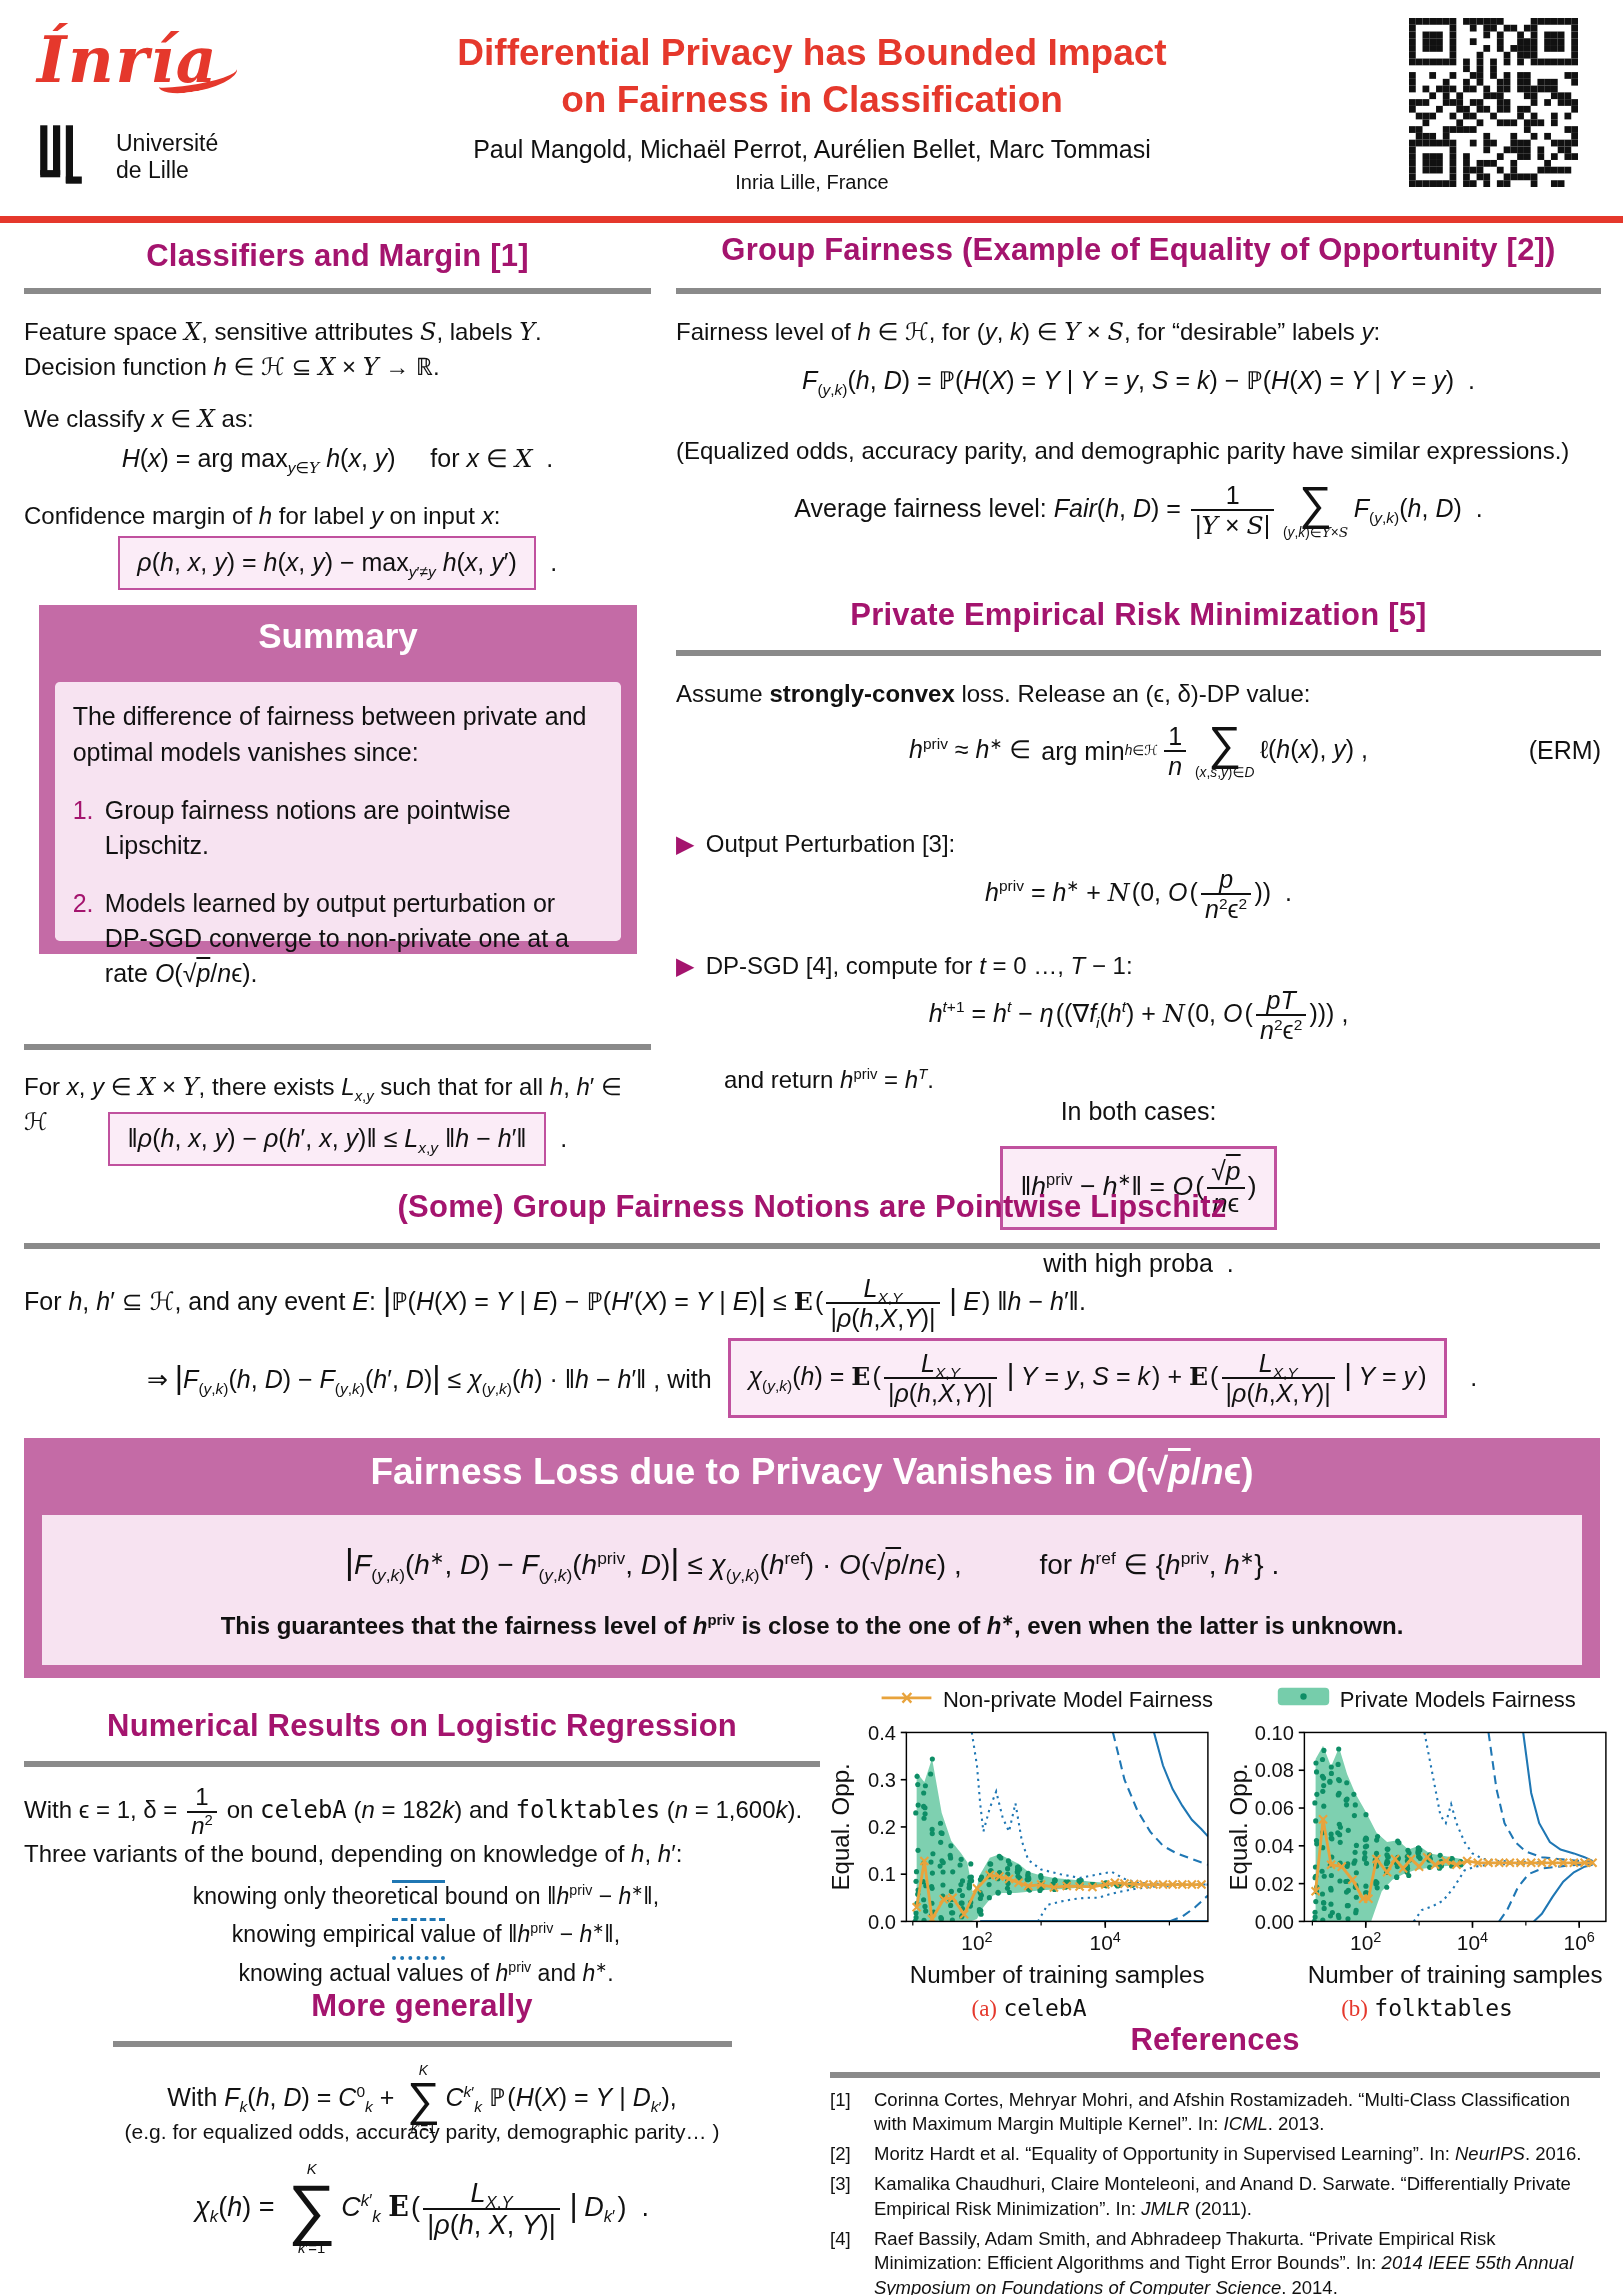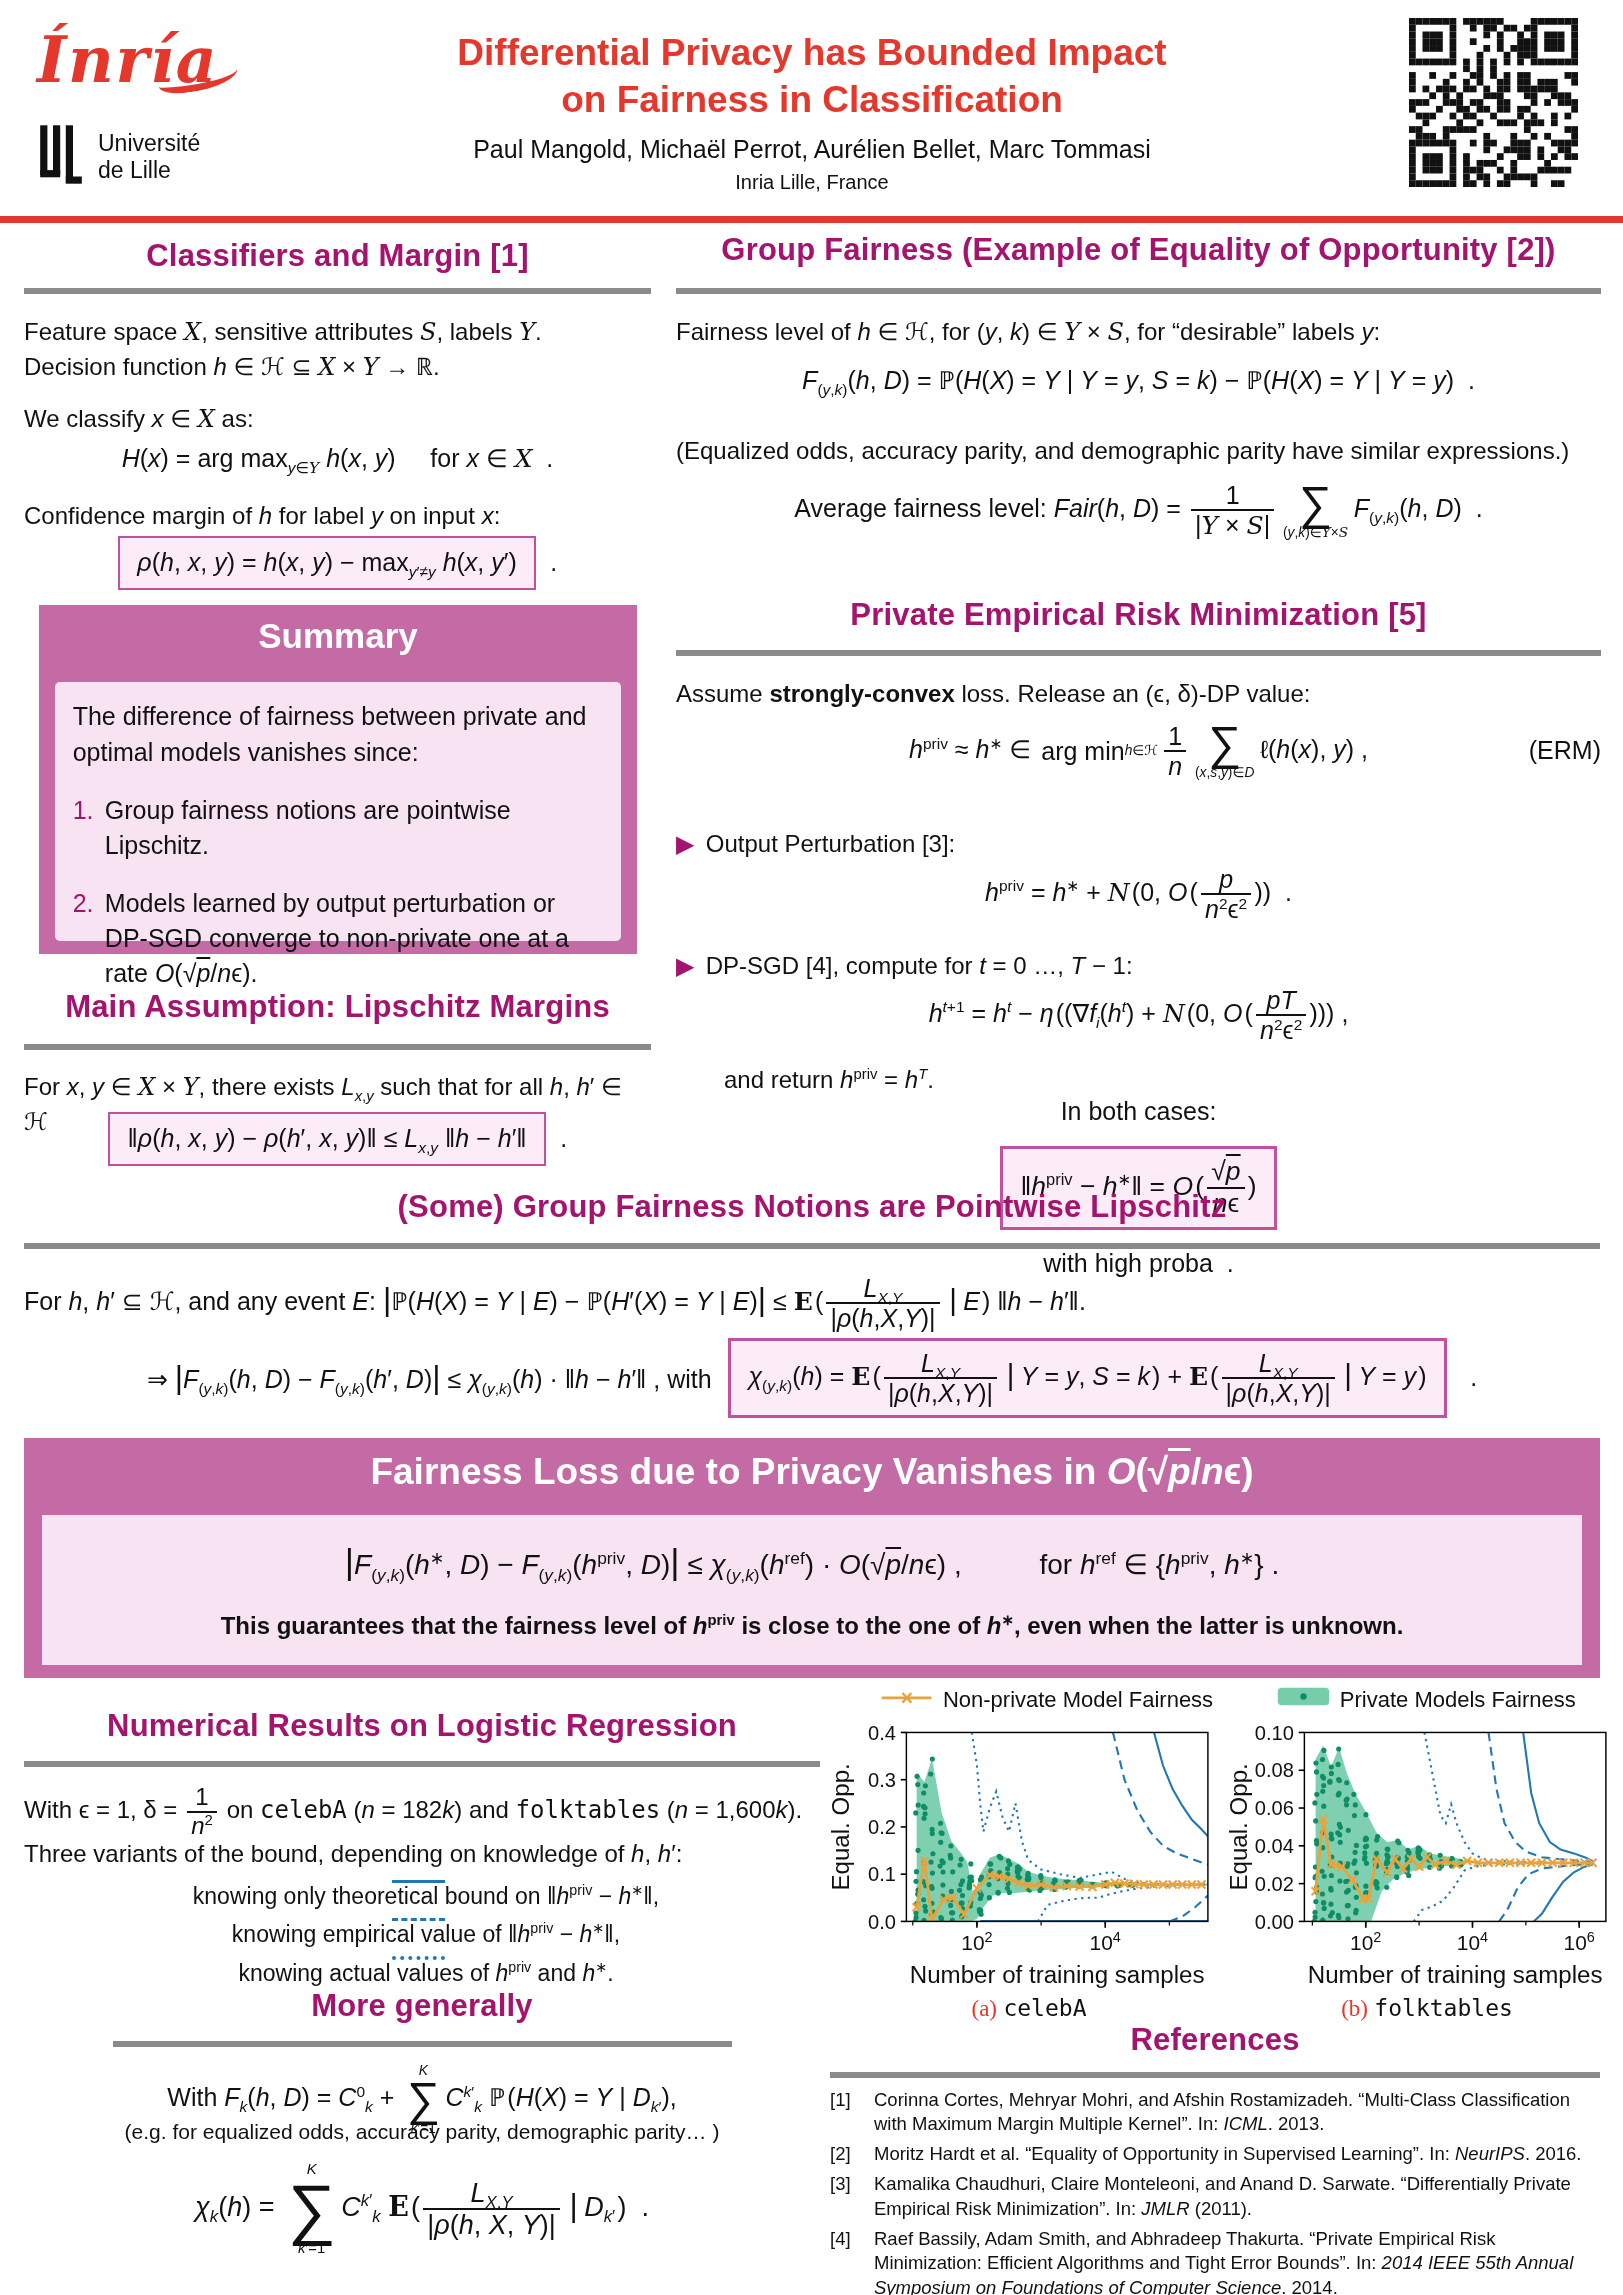--- a/index.html
+++ b/index.html
@@ -55,21 +55,21 @@
   .ermrow{position:relative;}
   .ermtag{position:absolute;right:0;top:50%;transform:translateY(-50%);}
   .ibrow{display:flex;align-items:center;justify-content:flex-start;gap:17.7px;flex-direction:column;}
 </style>
 </head>
 <body>
 
 <div id="poster">
 
   <div class="abs inria" style="left:37px;top:22.5px;">Ínría</div>
-  <div class="abs" style="left:37px;top:122px;display:flex;align-items:center;gap:13px;">
+  <div class="abs" style="left:37px;top:122px;display:flex;align-items:center;gap:31px;">
     <svg width="48" height="69" viewBox="0 0 60 86">
       <rect x="4" y="4" width="9" height="62" fill="#111"></rect>
       <rect x="20" y="4" width="9" height="62" fill="#111"></rect>
       <rect x="4" y="60" width="25" height="9" fill="#111"></rect>
       <rect x="36" y="4" width="9" height="72" fill="#111"></rect>
       <rect x="36" y="68" width="20" height="9" fill="#111"></rect>
     </svg>
     <div style="font-size:23px;line-height:1.15;">
       <div>Université</div>
       <div>de Lille</div>
@@ -413,21 +413,20 @@
         <span class="num">1.</span>
         <span>Group fairness notions are pointwise Lipschitz.</span>
       </div>
       <div class="sumitem">
         <span class="num">2.</span>
         <span>Models learned by output perturbation or DP-SGD converge to non-private one at a rate <i>O</i>(√<span class="ol"><i>p</i></span>/<i>n</i>ϵ).</span>
       </div>
     </div>
   </div>
 
-  <div class="abs h1" style="left:24px;top:989px;width:627px;">Main Assumption: Lipschitz Margins</div>
   <div class="rule" style="left:24px;top:1044px;width:627px;"></div>
   <div class="abs ctr" style="left:24px;top:1112px;width:627px;">
     <span class="mathbox fm">‖<i>ρ</i>(<i>h</i>, <i>x</i>, <i>y</i>) − <i>ρ</i>(<i>h</i>′, <i>x</i>, <i>y</i>)‖ ≤ <i>L</i><sub><i>x</i>,<i>y</i></sub> ‖<i>h</i> − <i>h</i>′‖</span><span class="fm">&nbsp;&nbsp;.</span>
   </div>
   <div class="abs txt" style="left:24px;top:1070px;width:627px;">For <i>x</i>, <i>y</i> ∈ <span class="cal">X</span> × <span class="cal">Y</span>, there exists <i>L</i><sub><i>x</i>,<i>y</i></sub> such that for all <i>h</i>, <i>h</i>′ ∈ ℋ</div>
 
   <div class="abs h1" style="left:676px;top:232px;width:925px;">Group Fairness (Example of Equality of Opportunity [2])</div>
   <div class="rule" style="left:676px;top:288px;width:925px;"></div>
   <div class="abs txt" style="left:676px;top:315px;width:925px;">Fairness level of <i>h</i> ∈ ℋ, for (<i>y</i>, <i>k</i>) ∈ <span class="cal">Y</span> × <span class="cal">S</span>, for “desirable” labels <i>y</i>:</div>
   <div class="abs fm ctr" style="left:676px;top:364px;width:925px;"><i>F</i><sub>(<i>y</i>,<i>k</i>)</sub>(<i>h</i>, <i>D</i>) = ℙ(<i>H</i>(<i>X</i>) = <i>Y</i> | <i>Y</i> = <i>y</i>, <i>S</i> = <i>k</i>) − ℙ(<i>H</i>(<i>X</i>) = <i>Y</i> | <i>Y</i> = <i>y</i>)&nbsp;&nbsp;.</div>

